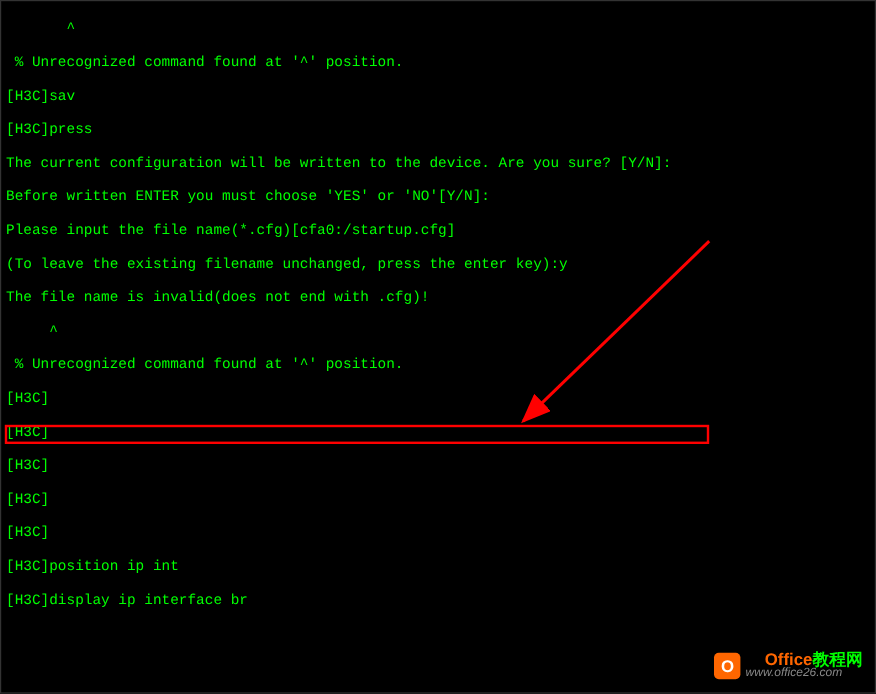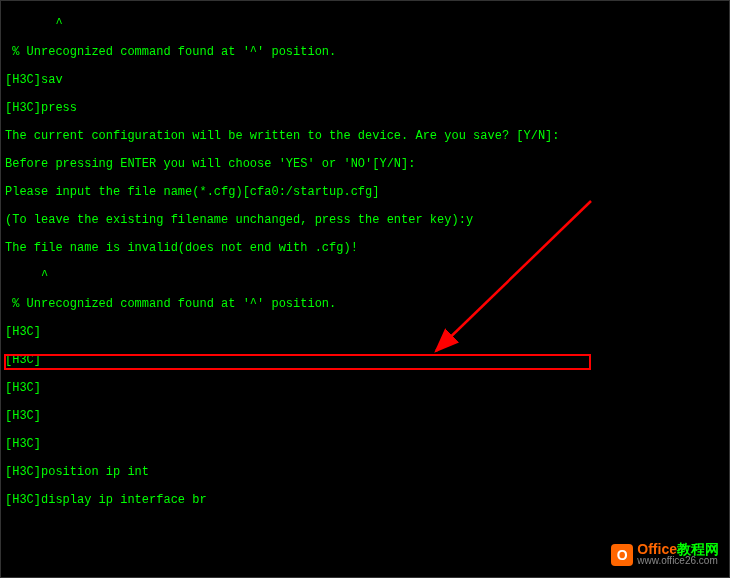--- a/index.html
+++ b/index.html
@@ -58,39 +58,41 @@
     }
     .wm-text {
       display: flex;
       flex-direction: column;
       line-height: 12px;
     }
     .wm-title {
       font-family: Arial, sans-serif;
       font-weight: bold;
       font-size: 14px;
+      margin-left: 16px;
     }
     .wm-title .o1 { color: #ff6600; }
     .wm-title .o2 { color: #00ff00; }
     .wm-url {
       font-family: Arial, sans-serif;
       font-size: 10px;
       color: #888;
+      font-style: italic;
     }
   </style>
 </head>
 <body>
 
 <div class="terminal">
 <div class="line">       ^</div>
 <div class="line"> % Unrecognized command found at '^' position.</div>
 <div class="line">[H3C]sav</div>
 <div class="line">[H3C]press</div>
-<div class="line">The current configuration will be written to the device. Are you save? [Y/N]:</div>
-<div class="line">Before pressing ENTER you will choose 'YES' or 'NO'[Y/N]:</div>
+<div class="line">The current configuration will be written to the device. Are you sure? [Y/N]:</div>
+<div class="line">Before written ENTER you must choose 'YES' or 'NO'[Y/N]:</div>
 <div class="line">Please input the file name(*.cfg)[cfa0:/startup.cfg]</div>
 <div class="line">(To leave the existing filename unchanged, press the enter key):y</div>
 <div class="line">The file name is invalid(does not end with .cfg)!</div>
 <div class="line">     ^</div>
 <div class="line"> % Unrecognized command found at '^' position.</div>
 <div class="line">[H3C]</div>
 <div class="line">[H3C]</div>
 <div class="line">[H3C]</div>
 <div class="line">[H3C]</div>
 <div class="line">[H3C]</div>

